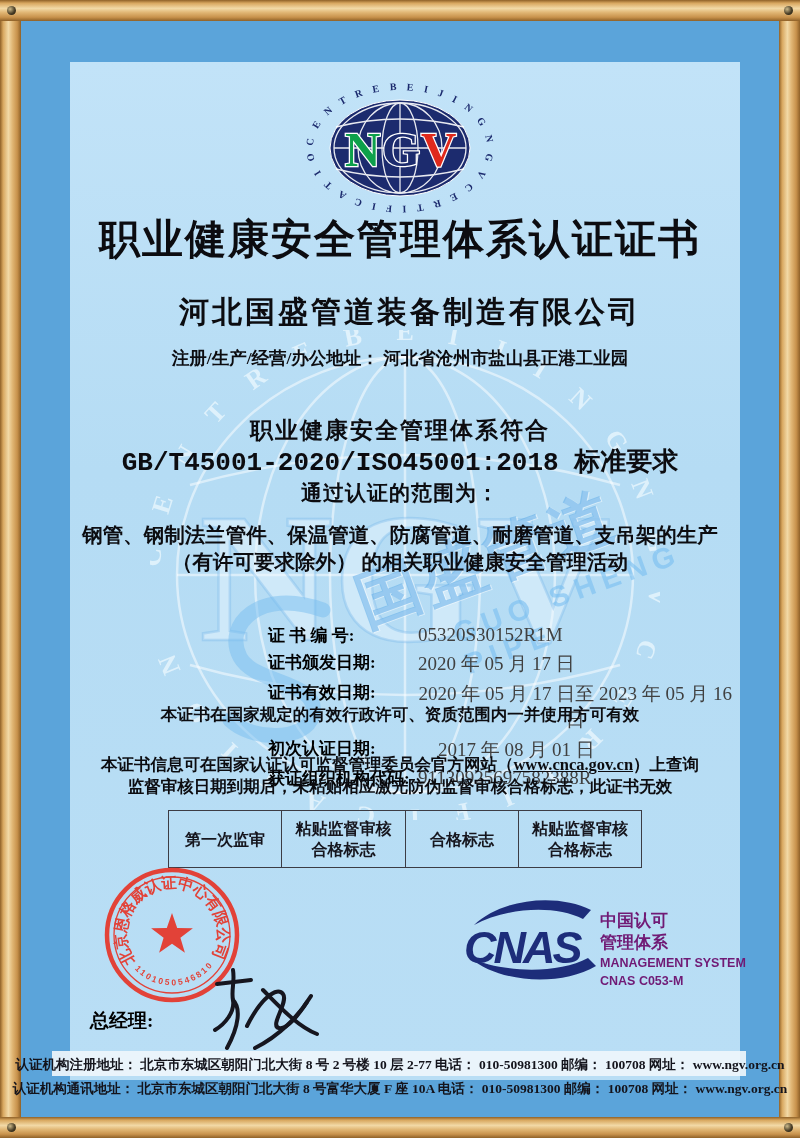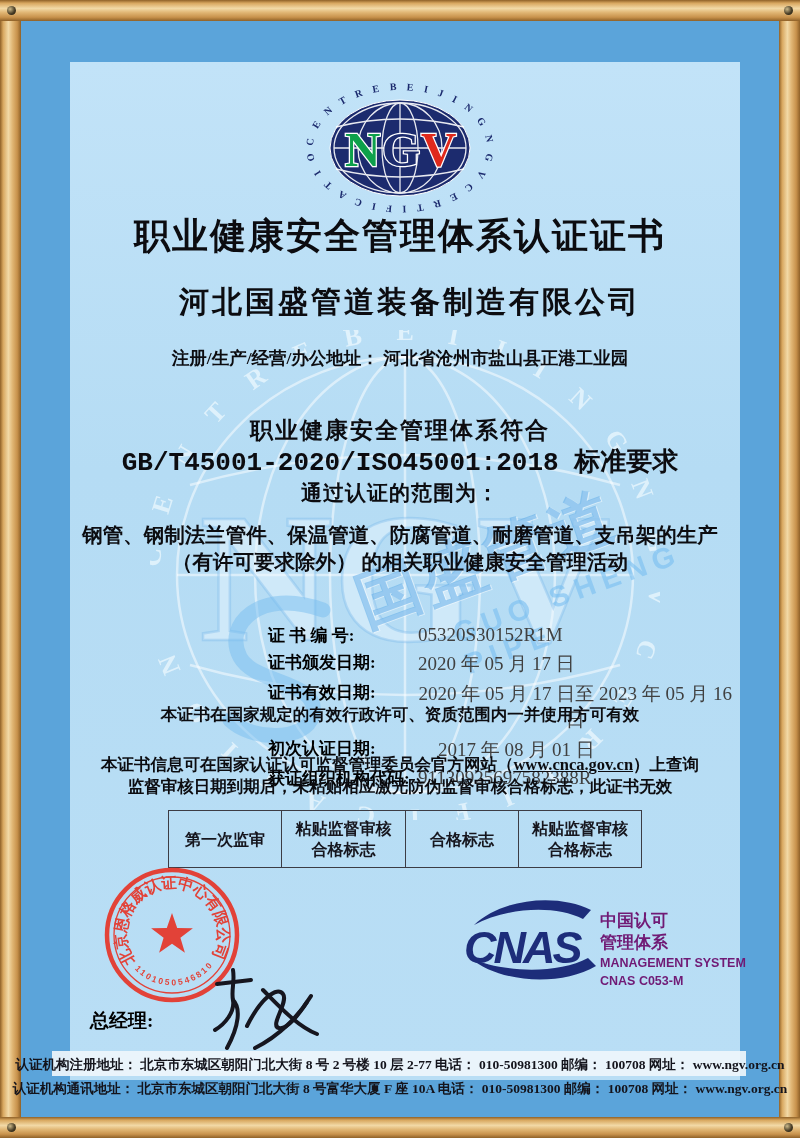--- a/index.html
+++ b/index.html
@@ -86,22 +86,22 @@
     <line x1="29" y1="65" x2="161" y2="65"></line>
     <path d="M31,86 Q95,102 159,86"></path>
   </g>
   <g font-family="Liberation Serif, DejaVu Serif, serif" font-size="49" font-weight="bold" style="paint-order:stroke" stroke="#ffffff" stroke-width="2.5">
     <text x="40" y="83" fill="#0da04b">N</text>
     <text x="77" y="83" fill="#1c2b6e">G</text>
     <text x="116" y="83" fill="#e02a1c">V</text>
   </g>
 </svg>
 
-<div class="abs ct kai" style="top:212px;font-size:36px;letter-spacing:2px;">职业健康安全管理体系认证证书</div>
-<div class="abs ct kai" style="top:282px;font-size:30px;letter-spacing:3px;padding-left:20px;">河北国盛管道装备制造有限公司</div>
+<div class="abs ct kai" style="top:212px;font-size:41px;letter-spacing:2px;">职业健康安全管理体系认证证书</div>
+<div class="abs ct kai" style="top:292px;font-size:30px;letter-spacing:3px;padding-left:20px;">河北国盛管道装备制造有限公司</div>
 <div class="abs ct kai" style="top:346px;font-size:17.5px;">注册/生产/经营/办公地址： 河北省沧州市盐山县正港工业园</div>
 
 <div class="abs ct kai" style="top:415px;font-size:23px;letter-spacing:2px;">职业健康安全管理体系符合</div>
 <div class="abs ct" style="top:444px;font-size:26px;font-weight:bold;font-family:Liberation Mono, monospace;">GB/T45001-2020/ISO45001:2018 标准要求</div>
 <div class="abs ct kai" style="top:479px;font-size:21px;letter-spacing:1px;">通过认证的范围为：</div>
 
 <div class="abs ct kai" style="top:521px;font-size:20.5px;">钢管、钢制法兰管件、保温管道、防腐管道、耐磨管道、支吊架的生产</div>
 <div class="abs ct kai" style="top:548px;font-size:20.5px;">（有许可要求除外） 的相关职业健康安全管理活动</div>
 
 <div class="abs" style="left:268px;top:624px;width:470px;">

